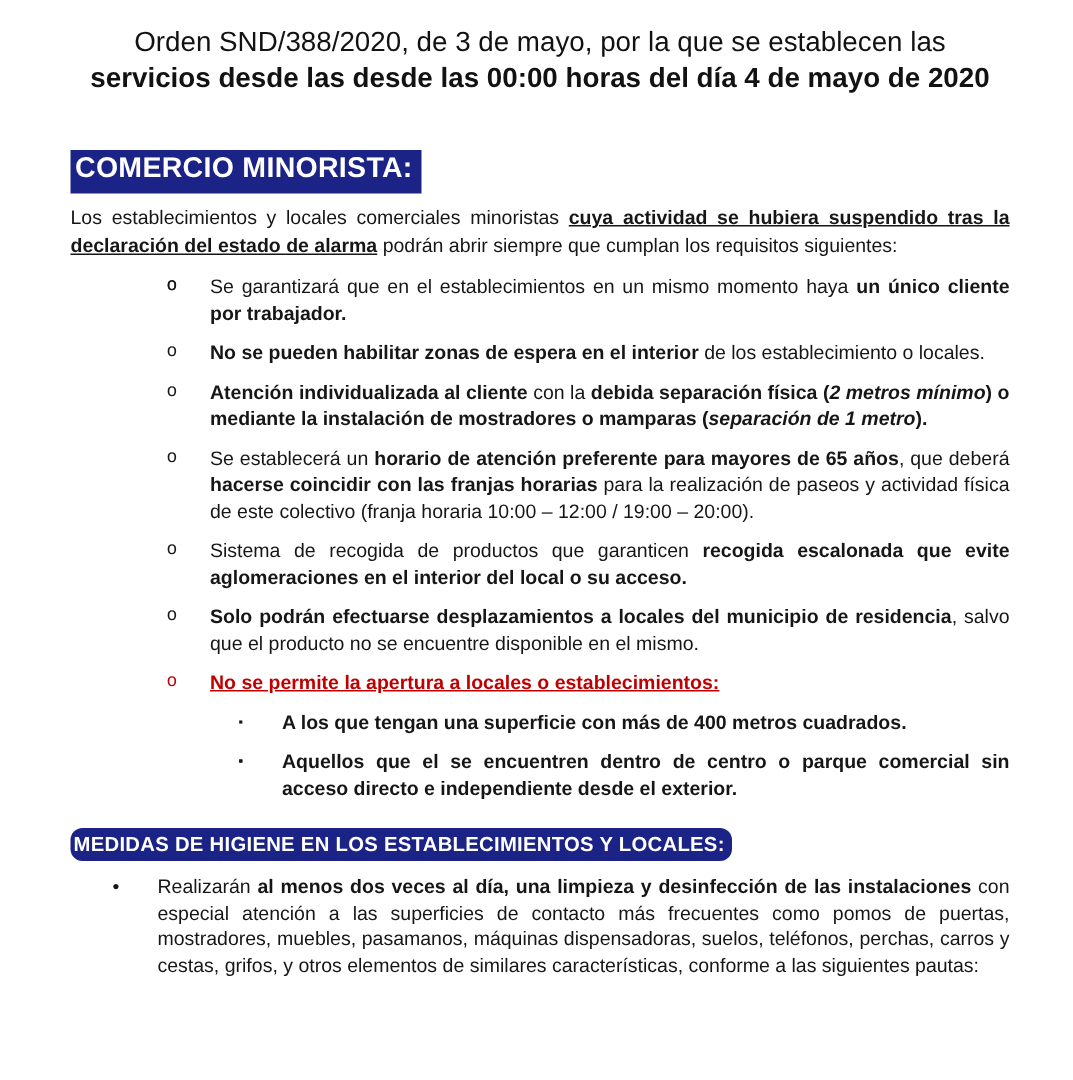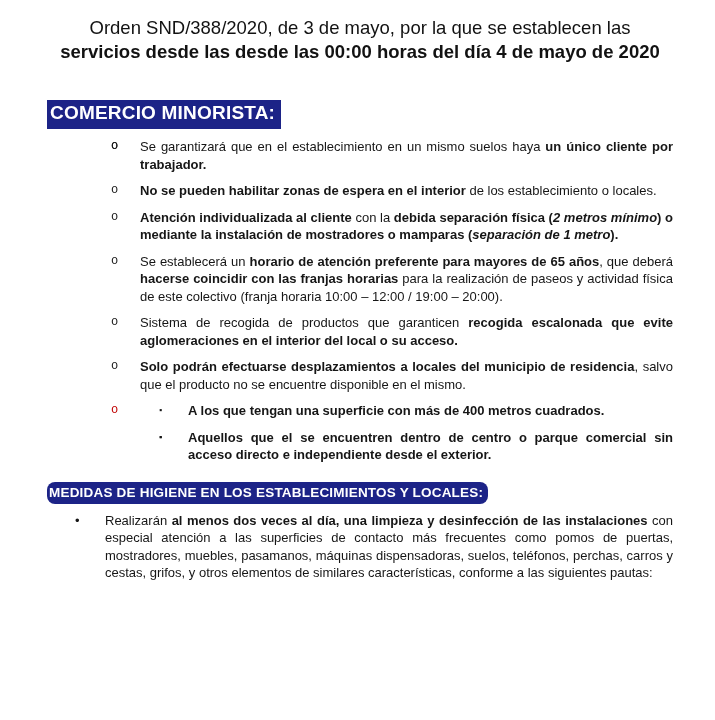--- a/index.html
+++ b/index.html
@@ -91,30 +91,31 @@
 
   <div class="title" id="doc-title">
       <div><span class="s-regular">Orden SND/388/2020, de 3 de mayo, por la que se establecen las</span></div>
       <div><span class="s-bold">servicios desde las desde las 00:00 horas del día 4 de mayo de 2020</span></div>
     </div>
 
   <div class="h1wrap">
     <span class="heading1">COMERCIO MINORISTA:</span>
   </div>
 
+  <div class="intro" id="intro-paragraph"><span class="s-regular">Los establecimientos y locales comerciales minoristas </span><span class="s-bold-underline">cuya actividad se hubiera suspendido tras la declaración del estado de alarma</span><span class="s-regular"> podrán abrir siempre que cumplan los requisitos siguientes:</span></div>
 
   <div class="list" id="list-section1">
       <div class="bullet lvl1"><span class="marker">o</span></div>
-      <div class="bullet lvl1"><span class="marker">o</span><span><span class="s-regular">Se garantizará que en el establecimiento en un mismo suelos haya </span><span class="s-bold">un único cliente por trabajador.</span></span></div>
+      <div class="bullet lvl1"><span class="marker">o</span><span><span class="s-regular">Se garantizará que en el establecimientos en un mismo momento haya </span><span class="s-bold">un único cliente por trabajador.</span></span></div>
       <div class="bullet lvl1"><span class="marker">o</span><span><span class="s-bold">No se pueden habilitar zonas de espera en el interior</span><span class="s-regular"> de los establecimiento o locales.</span></span></div>
       <div class="bullet lvl1"><span class="marker">o</span><span><span class="s-bold">Atención individualizada al cliente</span><span class="s-regular"> con la </span><span class="s-bold">debida separación física (</span><span class="s-bold-italic">2 metros mínimo</span><span class="s-bold">) o mediante la instalación de mostradores o mamparas (</span><span class="s-bold-italic">separación de 1 metro</span><span class="s-bold">).</span></span></div>
       <div class="bullet lvl1"><span class="marker">o</span><span><span class="s-regular">Se establecerá un </span><span class="s-bold">horario de atención preferente para mayores de 65 años</span><span class="s-regular">, que deberá </span><span class="s-bold">hacerse coincidir con las franjas horarias</span><span class="s-regular"> para la realización de paseos y actividad física de este colectivo (franja horaria 10:00 – 12:00 / 19:00 – 20:00).</span></span></div>
       <div class="bullet lvl1"><span class="marker">o</span><span><span class="s-regular">Sistema de recogida de productos que garanticen </span><span class="s-bold">recogida escalonada que evite aglomeraciones en el interior del local o su acceso.</span></span></div>
       <div class="bullet lvl1"><span class="marker">o</span><span><span class="s-bold">Solo podrán efectuarse desplazamientos a locales del municipio de residencia</span><span class="s-regular">, salvo que el producto no se encuentre disponible en el mismo.</span></span></div>
-      <div class="bullet lvl1 red-item"><span class="marker">o</span></div>
+      <div class="bullet lvl1 red-item"><span class="marker">o</span><span><span class="s-red-bold-underline">No se permite la apertura a locales o establecimientos:</span></span></div>
       <div class="bullet lvl2"><span class="marker">▪</span><span><span class="s-bold">A los que tengan una superficie con más de 400 metros cuadrados.</span></span></div>
       <div class="bullet lvl2"><span class="marker">▪</span></div>
       <div class="bullet lvl2"><span class="marker">▪</span><span><span class="s-bold">Aquellos que el se encuentren dentro de centro o parque comercial sin acceso directo e independiente desde el exterior.</span></span></div>
     </div>
 
   <div class="h2wrap">
     <span class="heading2">MEDIDAS DE HIGIENE EN LOS ESTABLECIMIENTOS Y LOCALES:</span>
   </div>
 
   <div class="list" id="list-section2">

